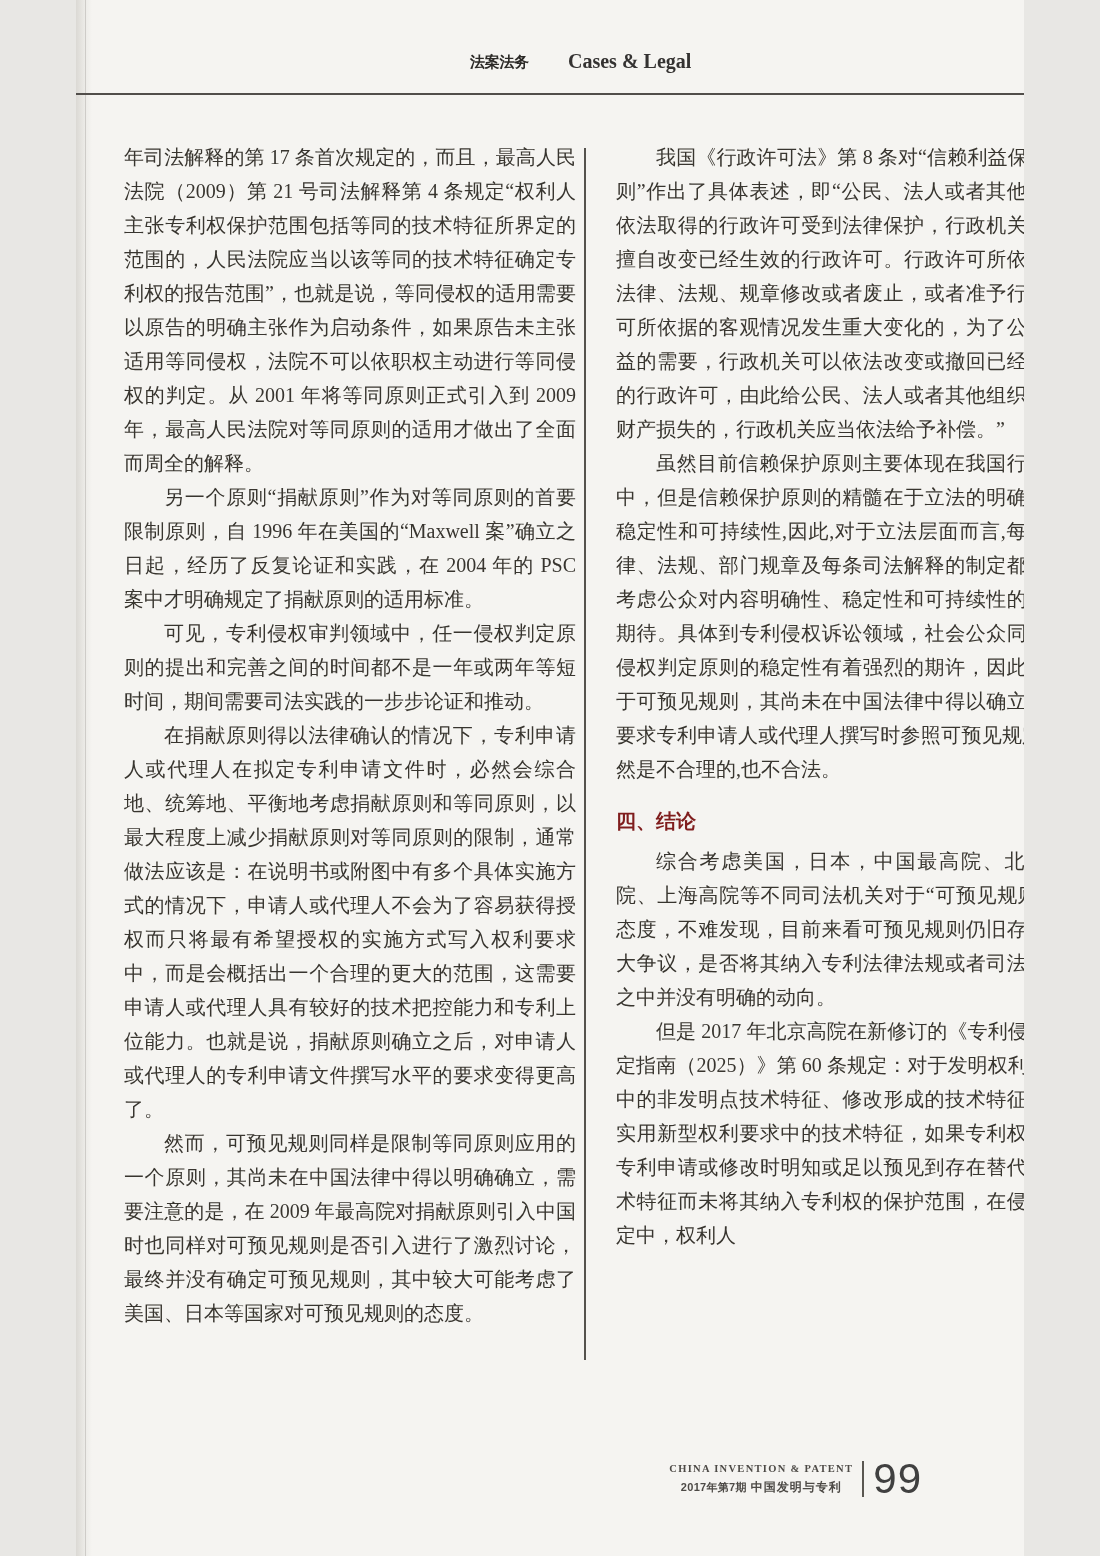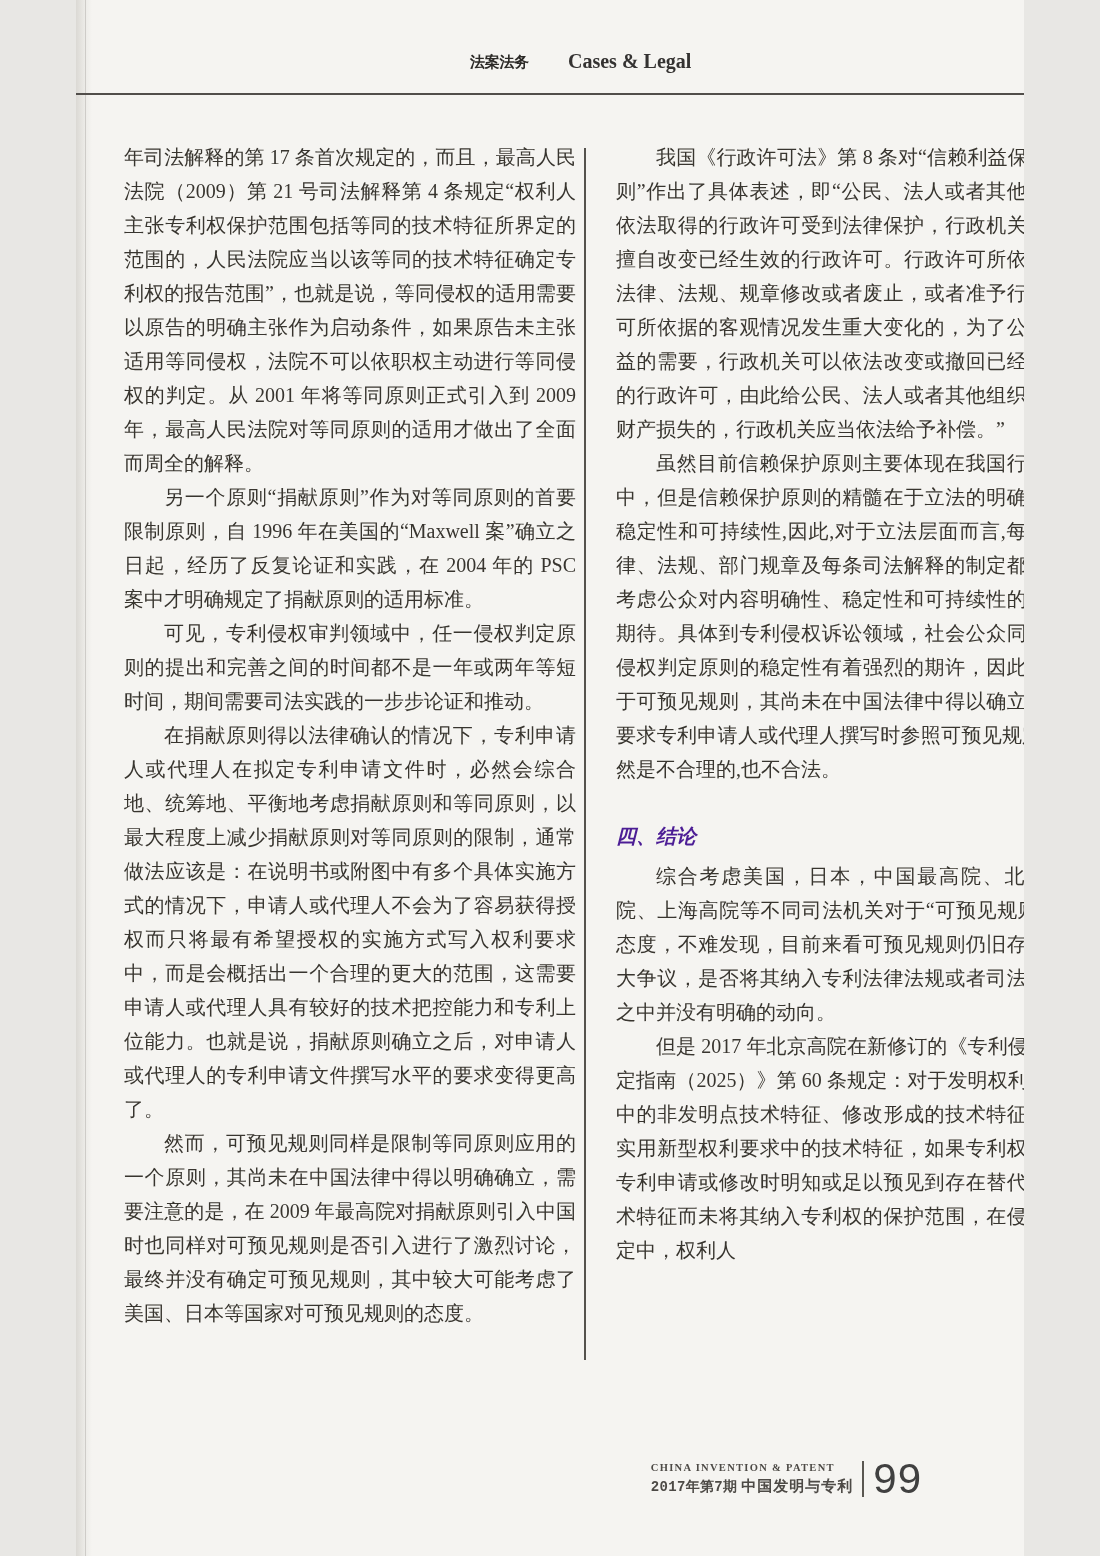--- a/index.html
+++ b/index.html
@@ -44,45 +44,44 @@
     font-size:20px; line-height:34px;
     text-align:justify;
     color:#38352f;
   }
   .col-left  { left:48px; }
   .col-right { left:540px; }
   .column p { margin:0; text-indent:2em; }
   .column p.no-indent { text-indent:0; }
   .section-heading {
     font-family:"Liberation Sans","DejaVu Sans",sans-serif;
-    font-weight:bold; font-size:20px; color:#4c1d95;
-    margin:33px 0 6px 0;
-    font-style:italic;
+    font-weight:bold; font-size:20px; color:#7f1d1d;
+    margin:18px 0 6px 0;
   }
   .column-divider {
     position:absolute; left:508px; top:148px; width:2px; height:1212px;
     background:#55524d;
   }
   
   .footer {
     position:absolute; top:1458px; right:102px;
     display:flex; align-items:center; gap:9px;
   }
-  .footer-text { text-align:left; line-height:1.2; white-space:nowrap; }
+  .footer-text { text-align:center; line-height:1.2; white-space:nowrap; }
   .footer-line1 {
     font-family:"Liberation Serif","DejaVu Serif",serif;
     font-size:10.5px; letter-spacing:1.3px; color:#4d4a46; font-weight:bold;
   }
   .footer-line2 { margin-top:1px; color:#4d4a46; }
   .footer-issue {
-    font-size:14px; font-weight:bold; letter-spacing:.3px;
-    font-family:Liberation Mono, monospace;
+    font-size:11px; font-weight:bold; letter-spacing:.3px;
+    font-family:Liberation Sans, sans-serif;
   }
   .footer-journal-cn {
-    font-size:15px; font-weight:bold; letter-spacing:1px;
+    font-size:12px; font-weight:bold; letter-spacing:1px;
     font-family:"Liberation Sans","DejaVu Sans",sans-serif;
   }
   .footer-bar { width:2px; height:36px; background:#5a5751; }
   .footer-pagenum {
     font-family:"Liberation Sans","DejaVu Sans",sans-serif;
     font-size:42px; line-height:1; color:#404040; letter-spacing:1px;
   }
 </style>
 </head>
 <body>

